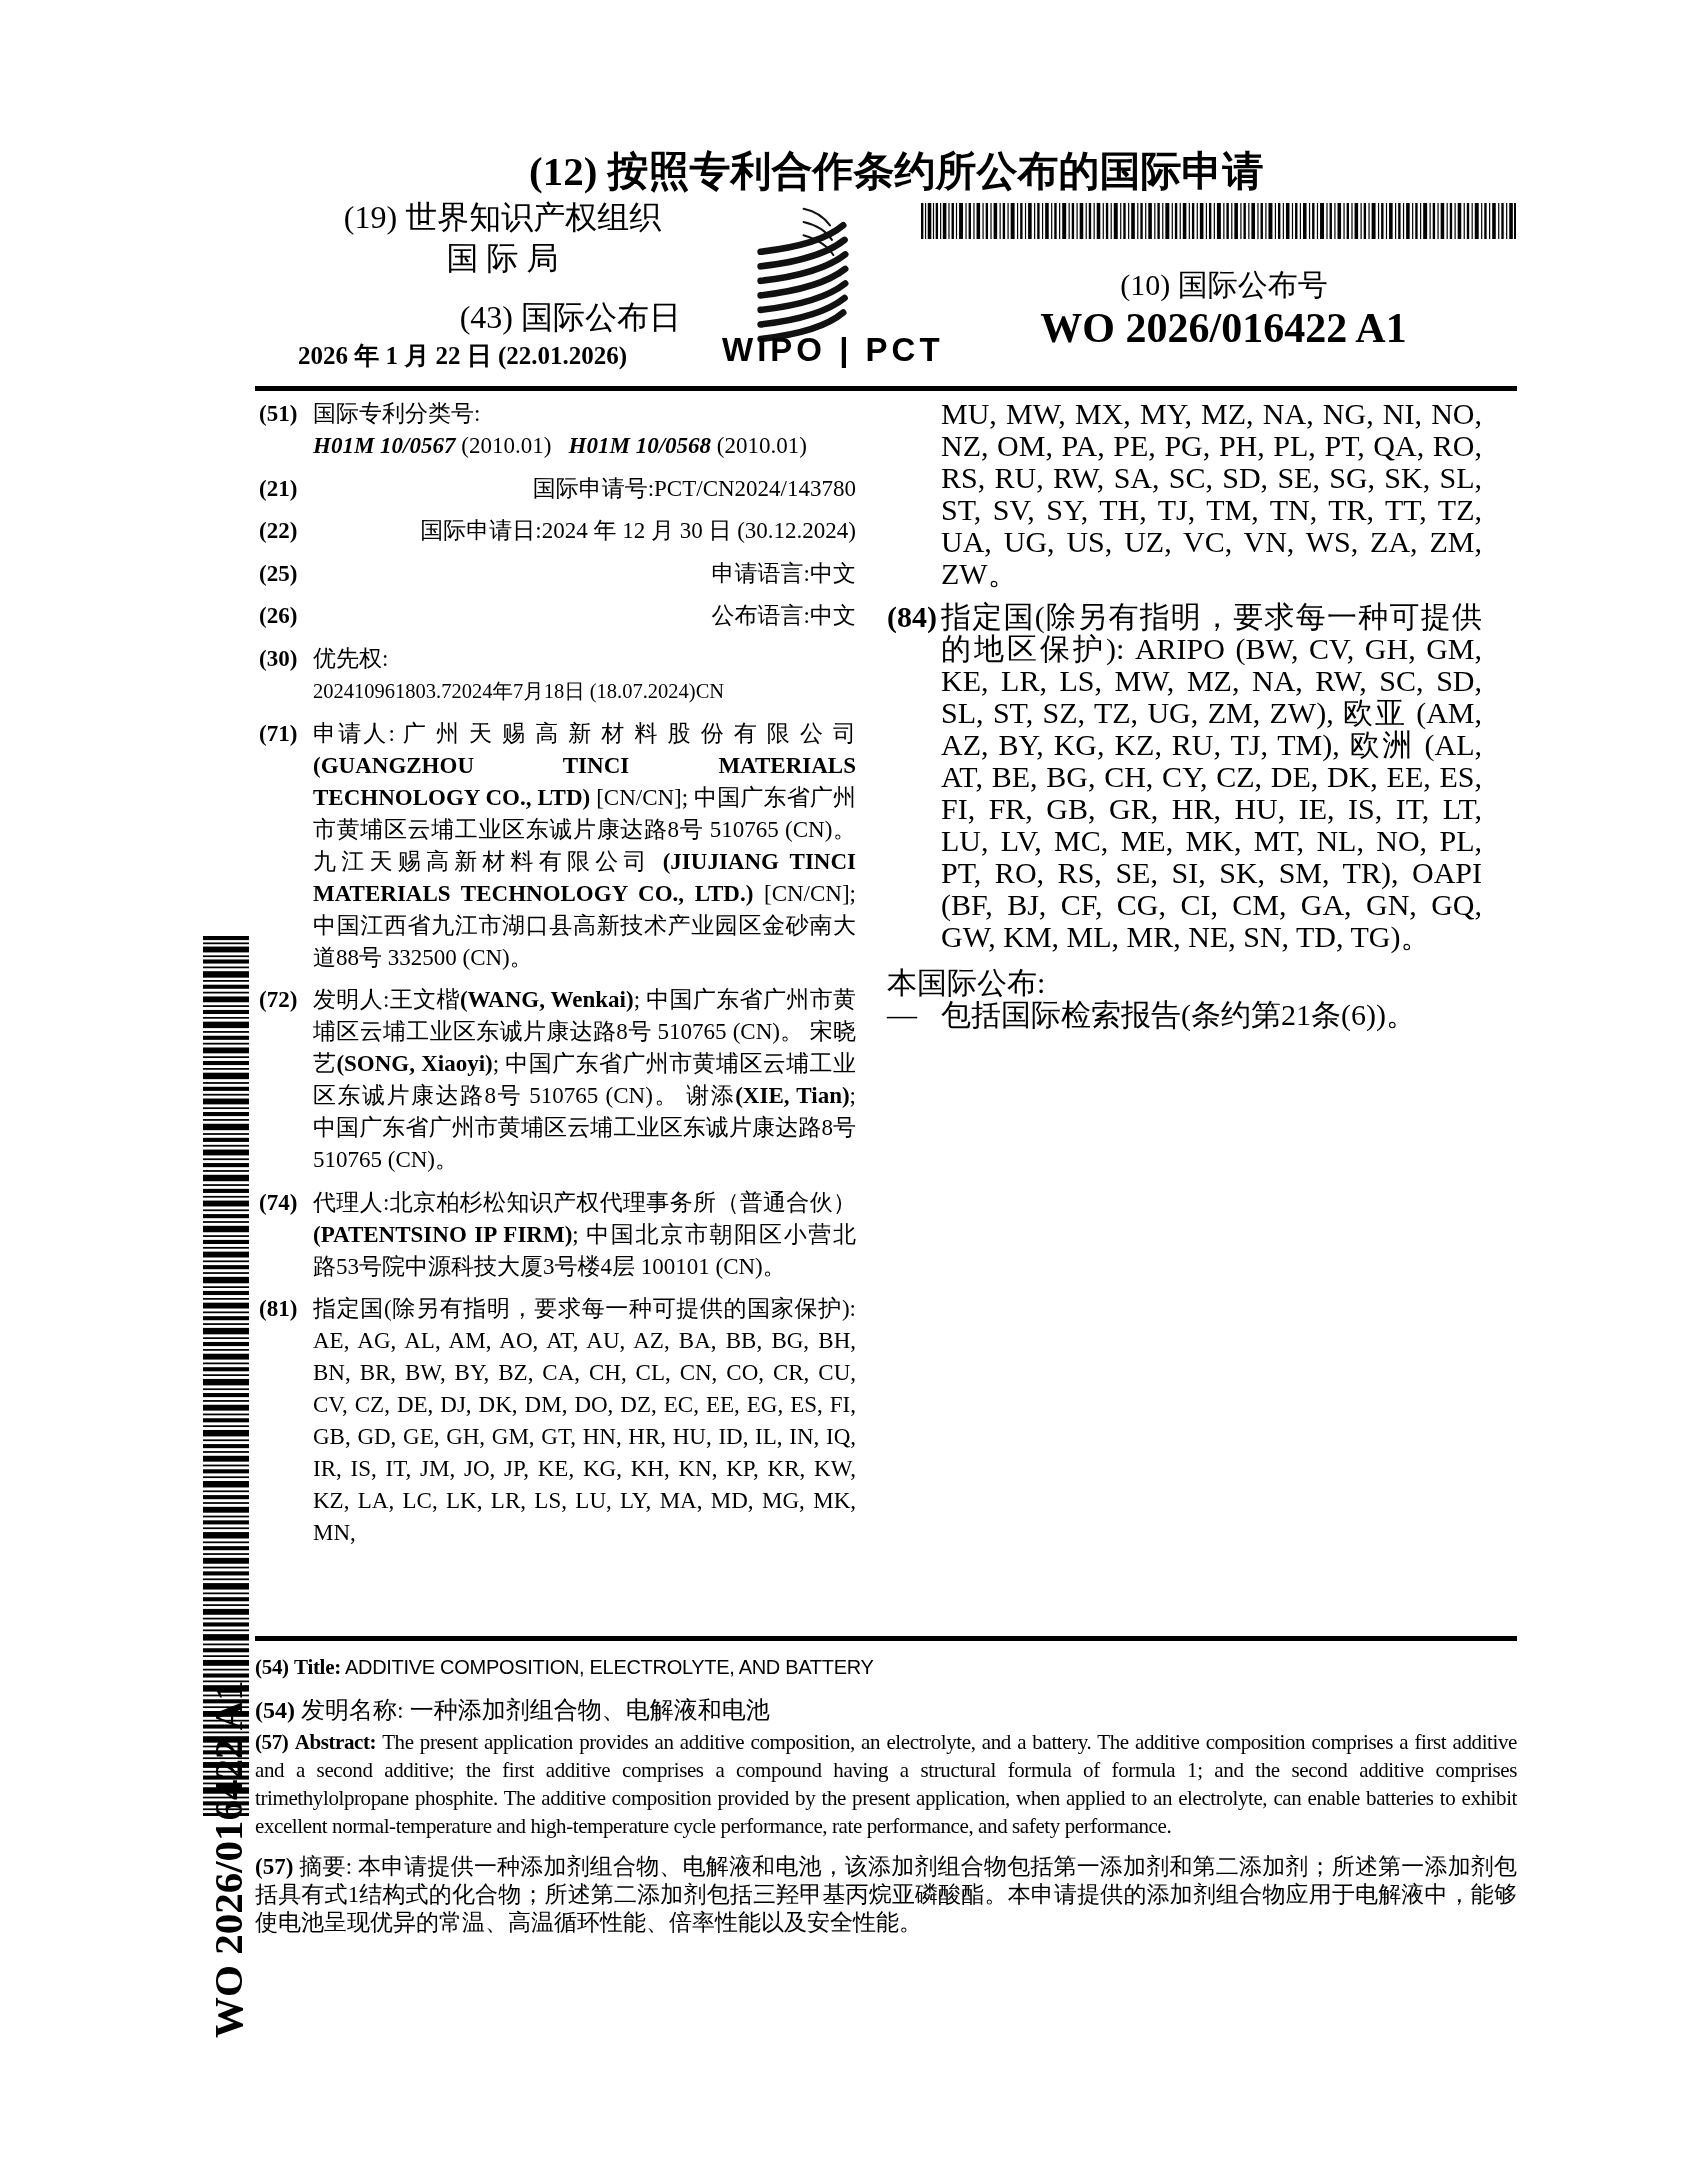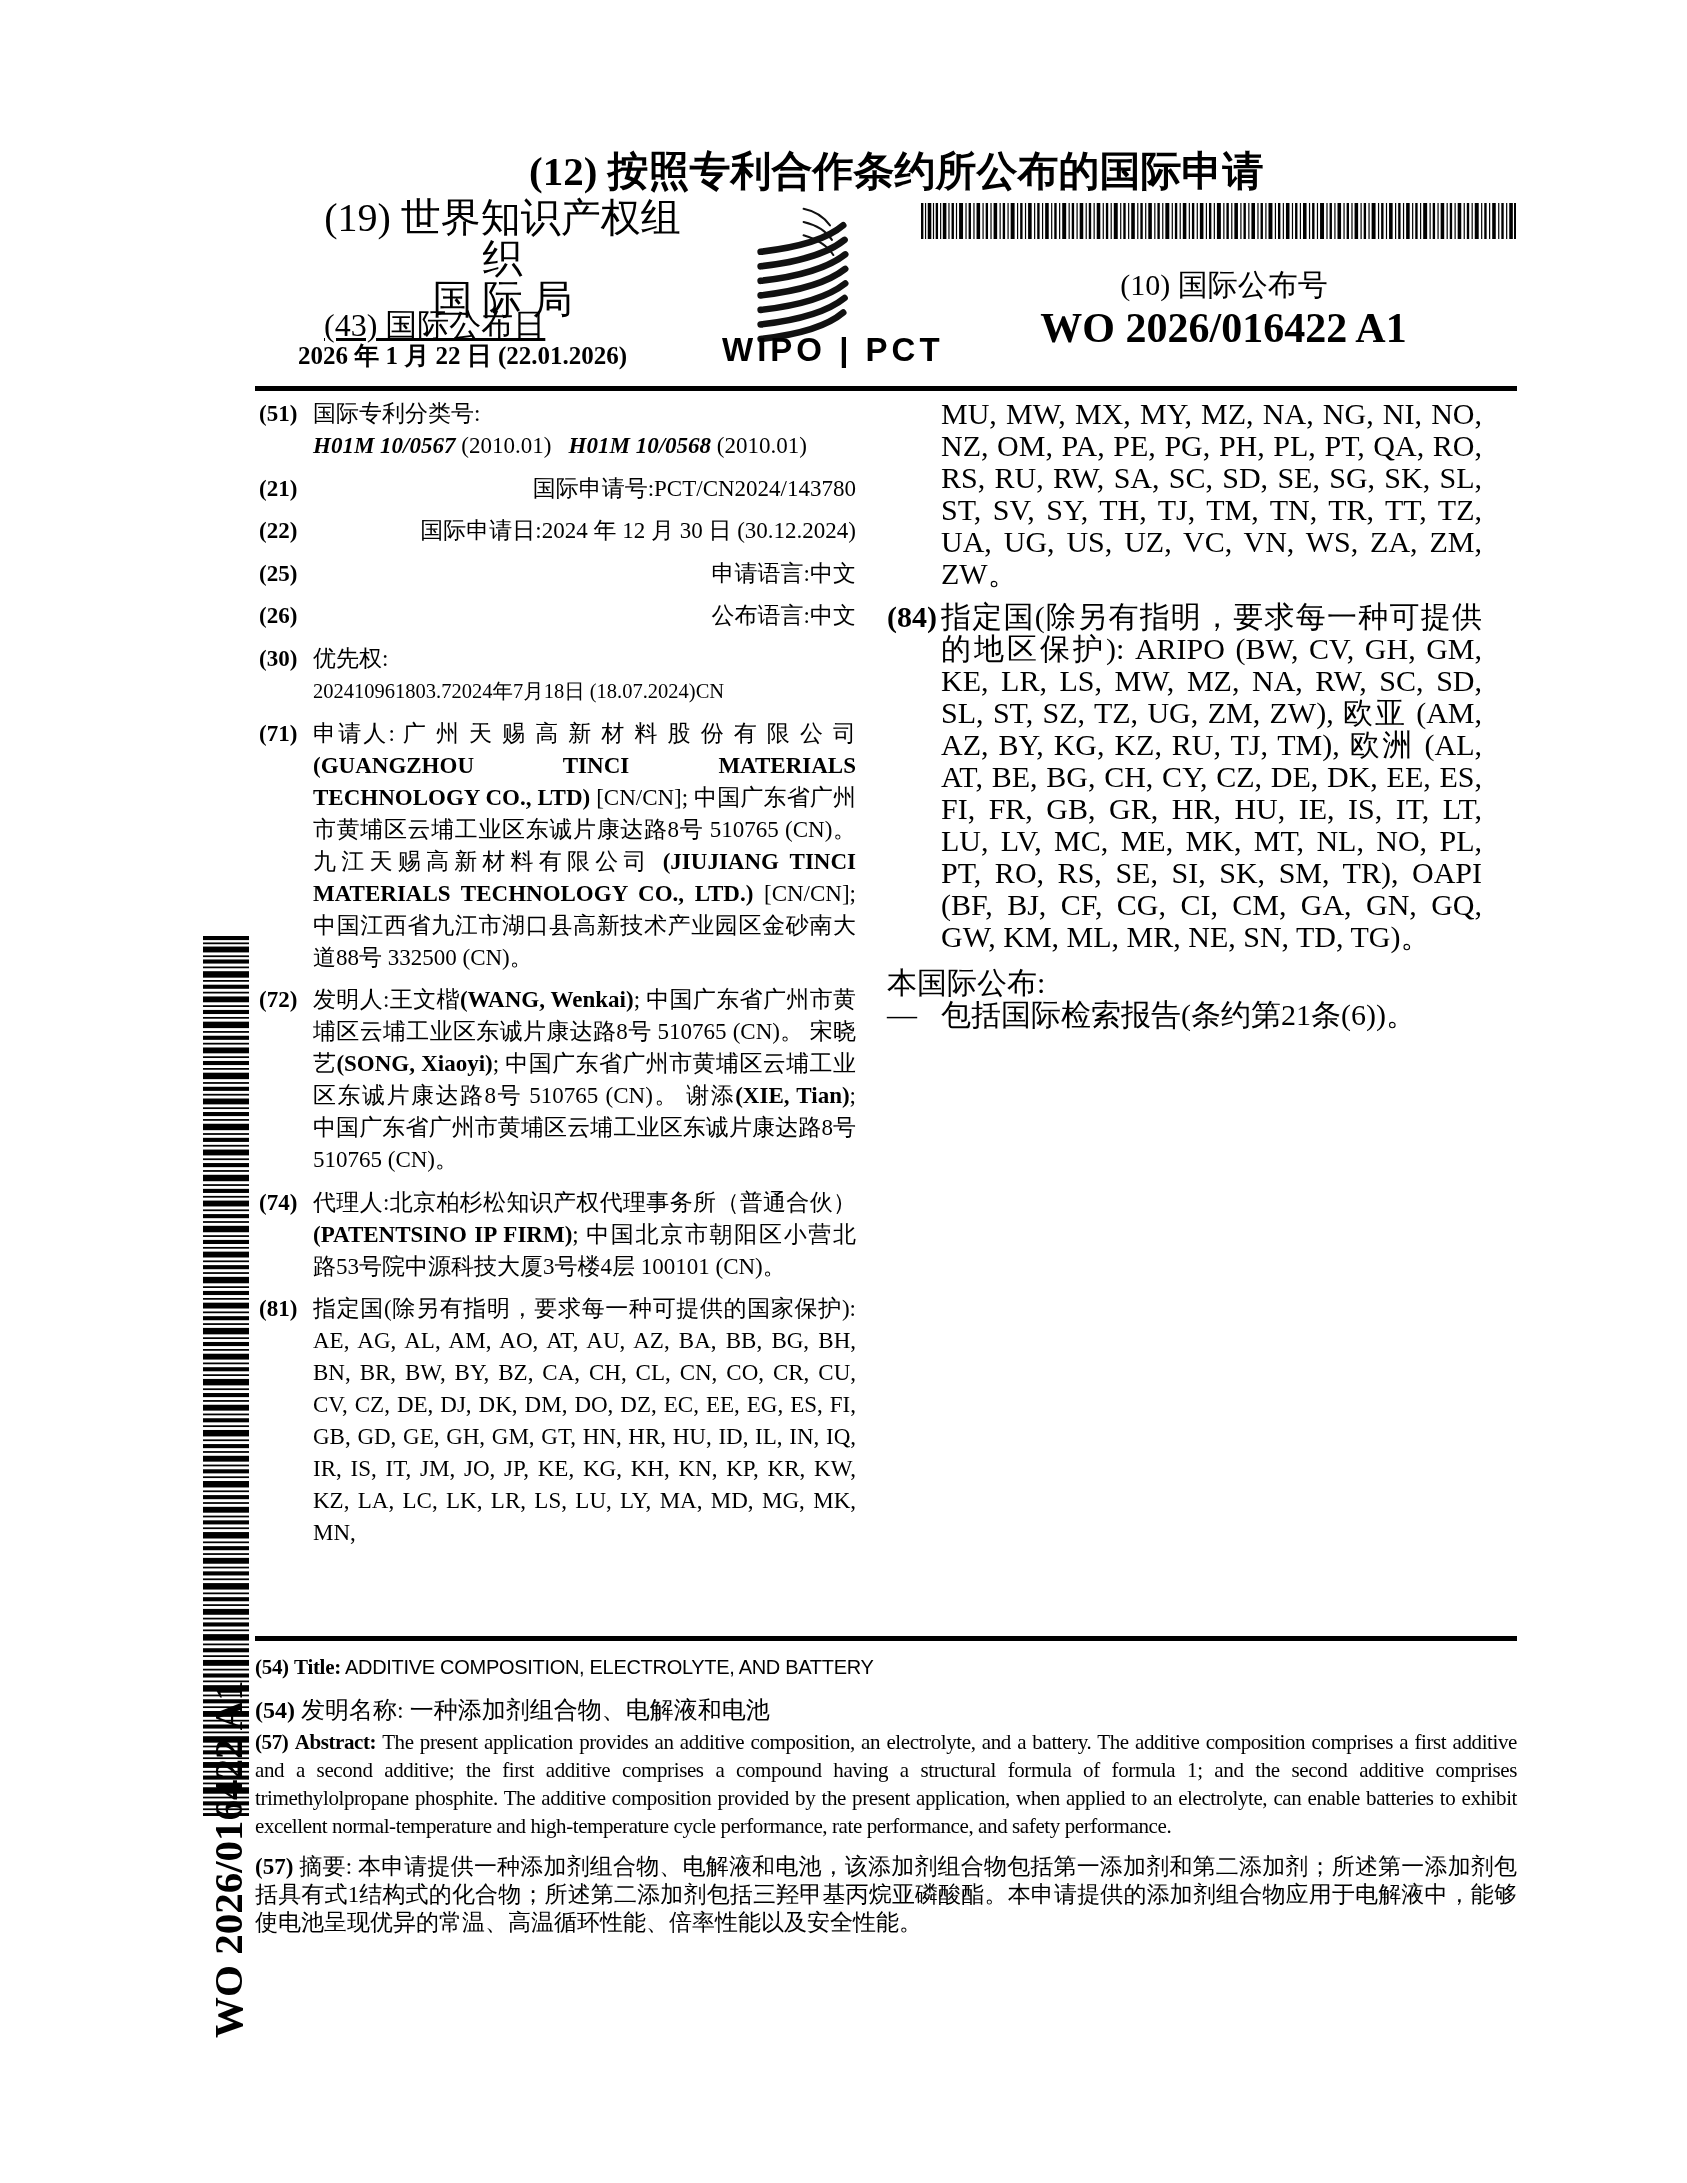--- a/index.html
+++ b/index.html
@@ -4,22 +4,22 @@
 <style>
   html, body { margin: 0; padding: 0; background: #ffffff; }
   body { width: 1687px; height: 2183px; position: relative; overflow: hidden;
          font-family: "Liberation Serif", "DejaVu Serif", serif; color: #000; }
   .abs { position: absolute; }
   .b { font-weight: bold; }
   .bi { font-weight: bold; font-style: italic; }
 
   
   #doc-kind { left: 529px; top: 144px; width: 761px; font-size: 41px; white-space: nowrap; }
-  #office { left: 324px; top: 197px; width: 357px; text-align: center; font-size: 40px; line-height: 41px; }
-  #pubdate-label { left: 324px; top: 304px; width: 357px; text-align: left; font-size: 32px; text-decoration: underline; }
+  #office { left: 324px; top: 197px; width: 357px; text-align: center; font-size: 32px; line-height: 41px; }
+  #pubdate-label { left: 324px; top: 296px; width: 357px; text-align: right; font-size: 32px; }
   #pubdate-value { left: 298px; top: 339px; width: 410px; text-align: left; font-size: 25px; font-weight: bold; white-space: nowrap; }
 
   #logo { left: 721px; top: 192px; width: 218px; height: 179px; }
   #logo-text { left: 722px; top: 331px; width: 225px; font-family: "Liberation Sans", "DejaVu Sans", sans-serif; font-weight: bold; font-size: 33px; letter-spacing: 4px; white-space: nowrap; }
 
   #barcode-top { left: 921px; top: 203px; width: 595px; height: 36px; }
   #pubno-label { left: 1019px; top: 265px; width: 410px; text-align: center; font-size: 30px; }
   #pubno-value { left: 959px; top: 304px; width: 529px; text-align: center; font-size: 42px; font-weight: bold; white-space: nowrap; }
 
   .rule { background: #000; height: 5.3px; }

